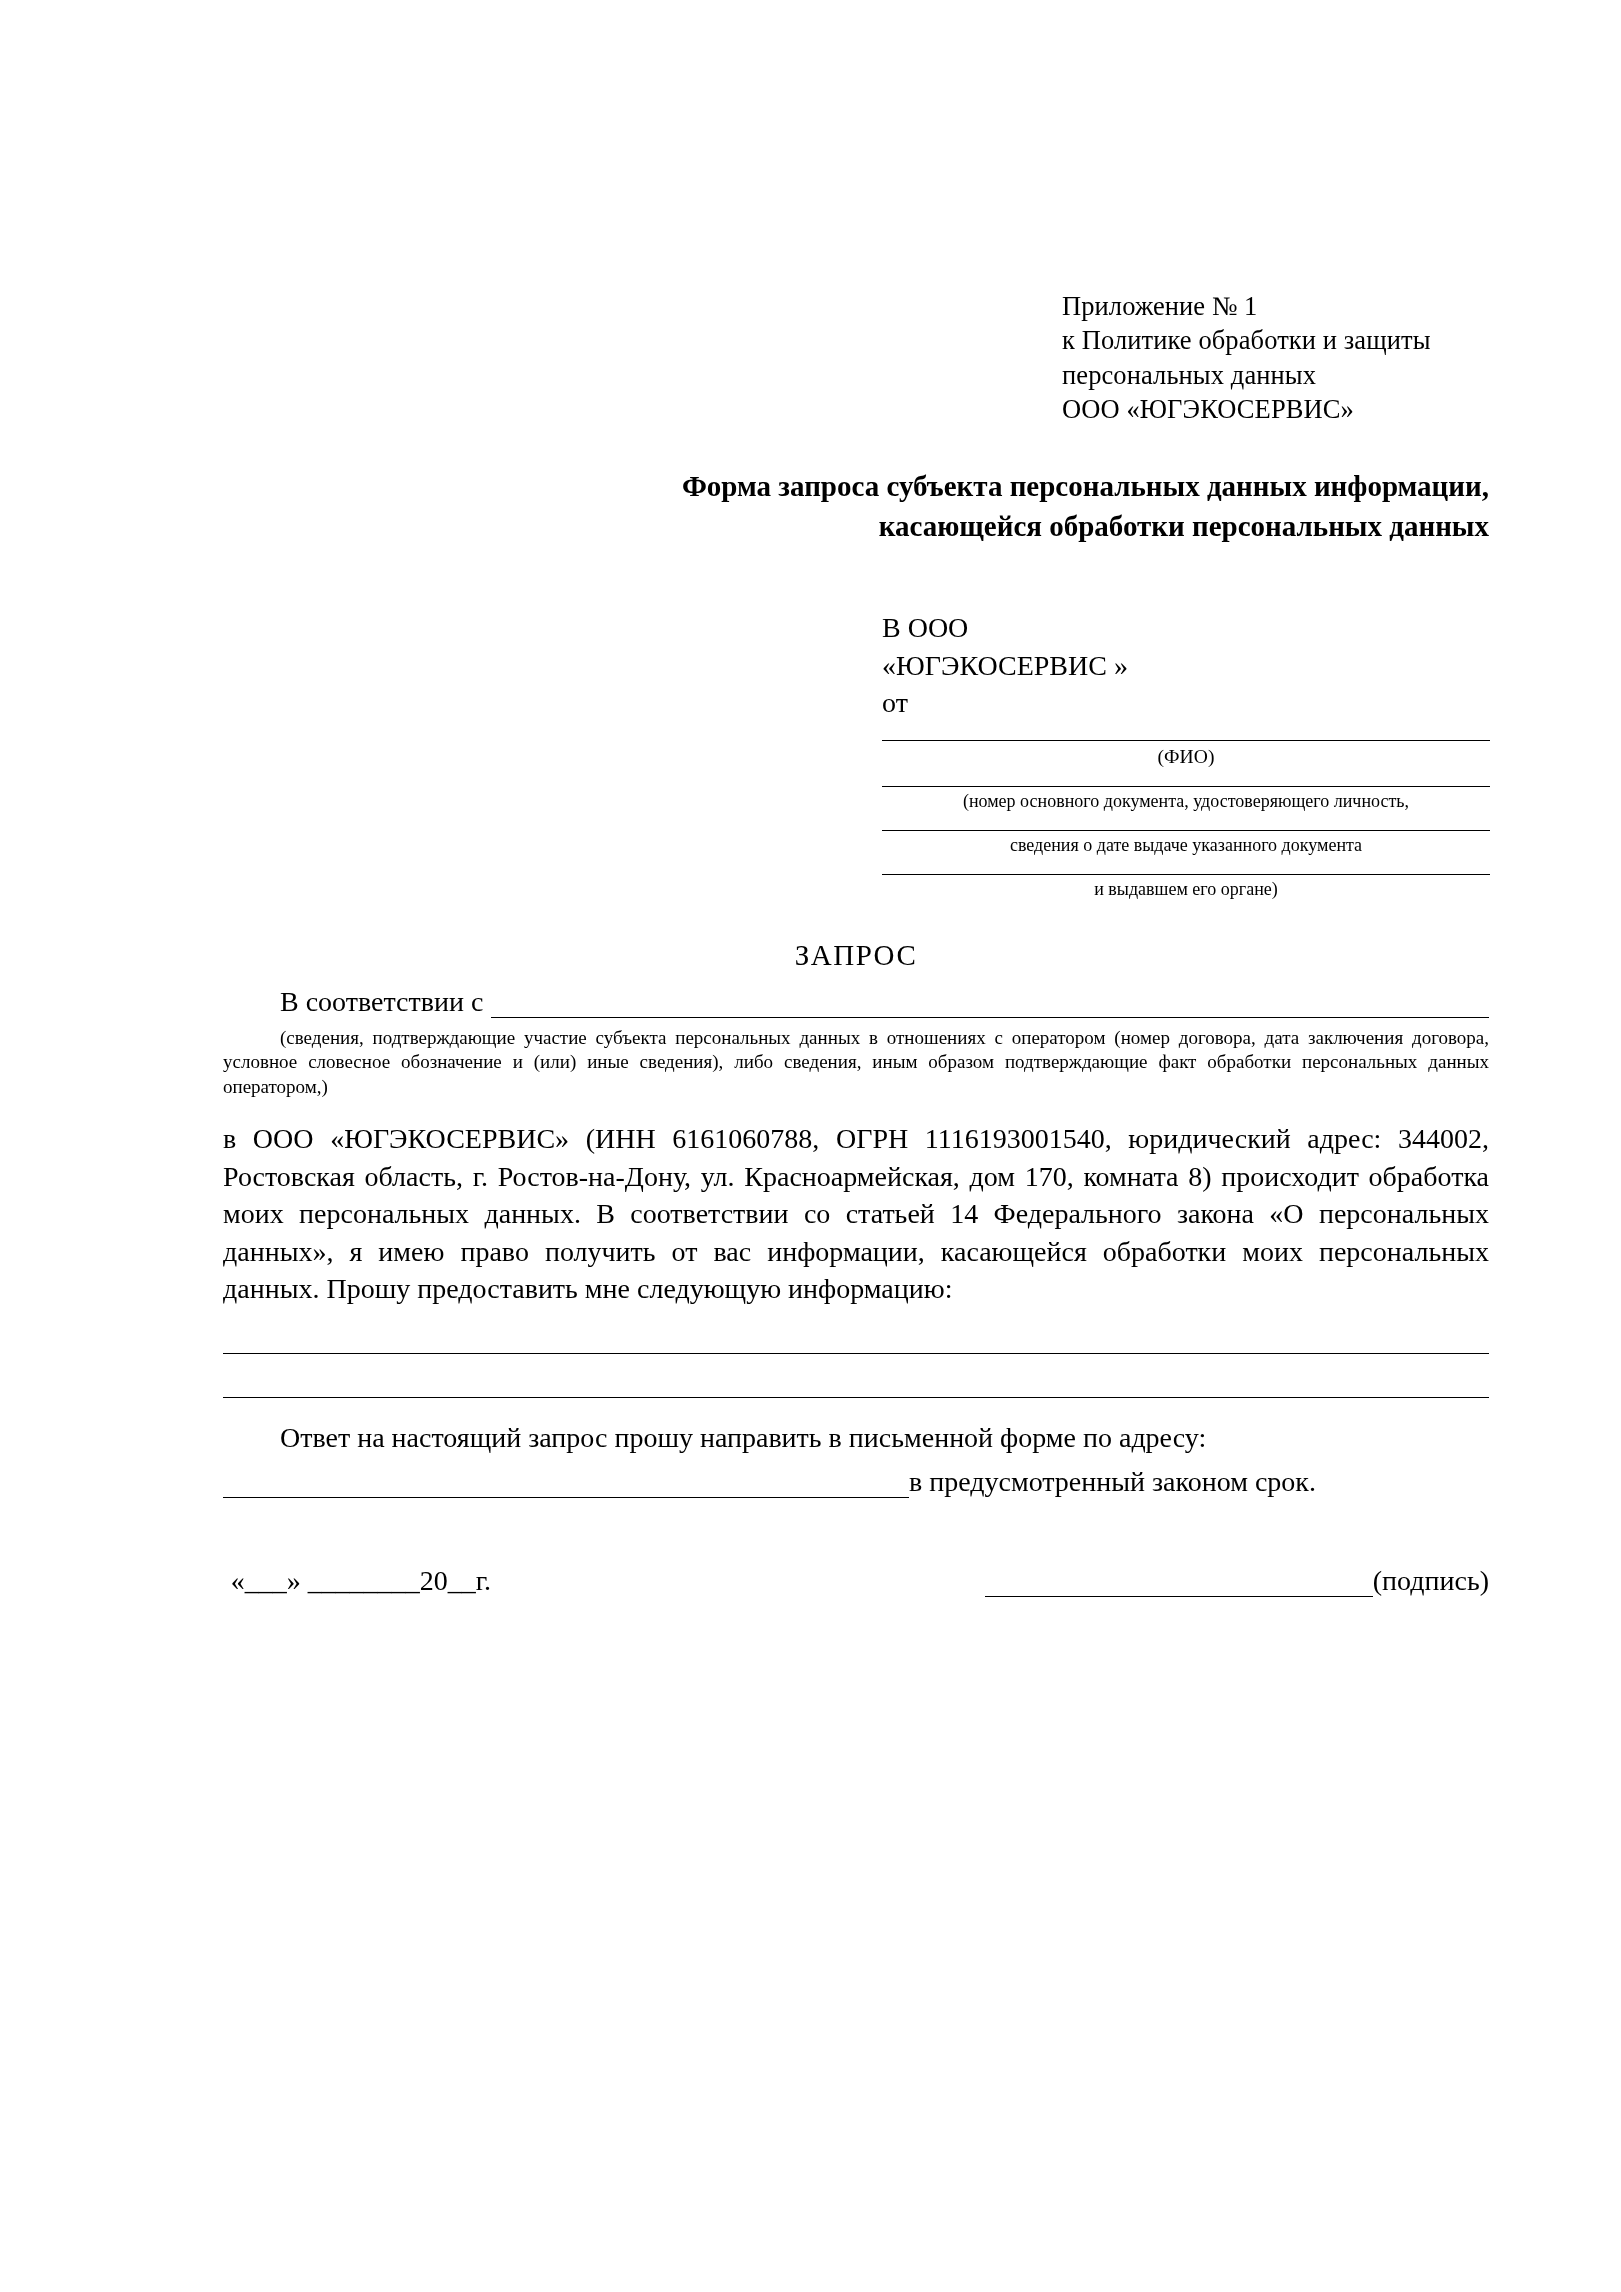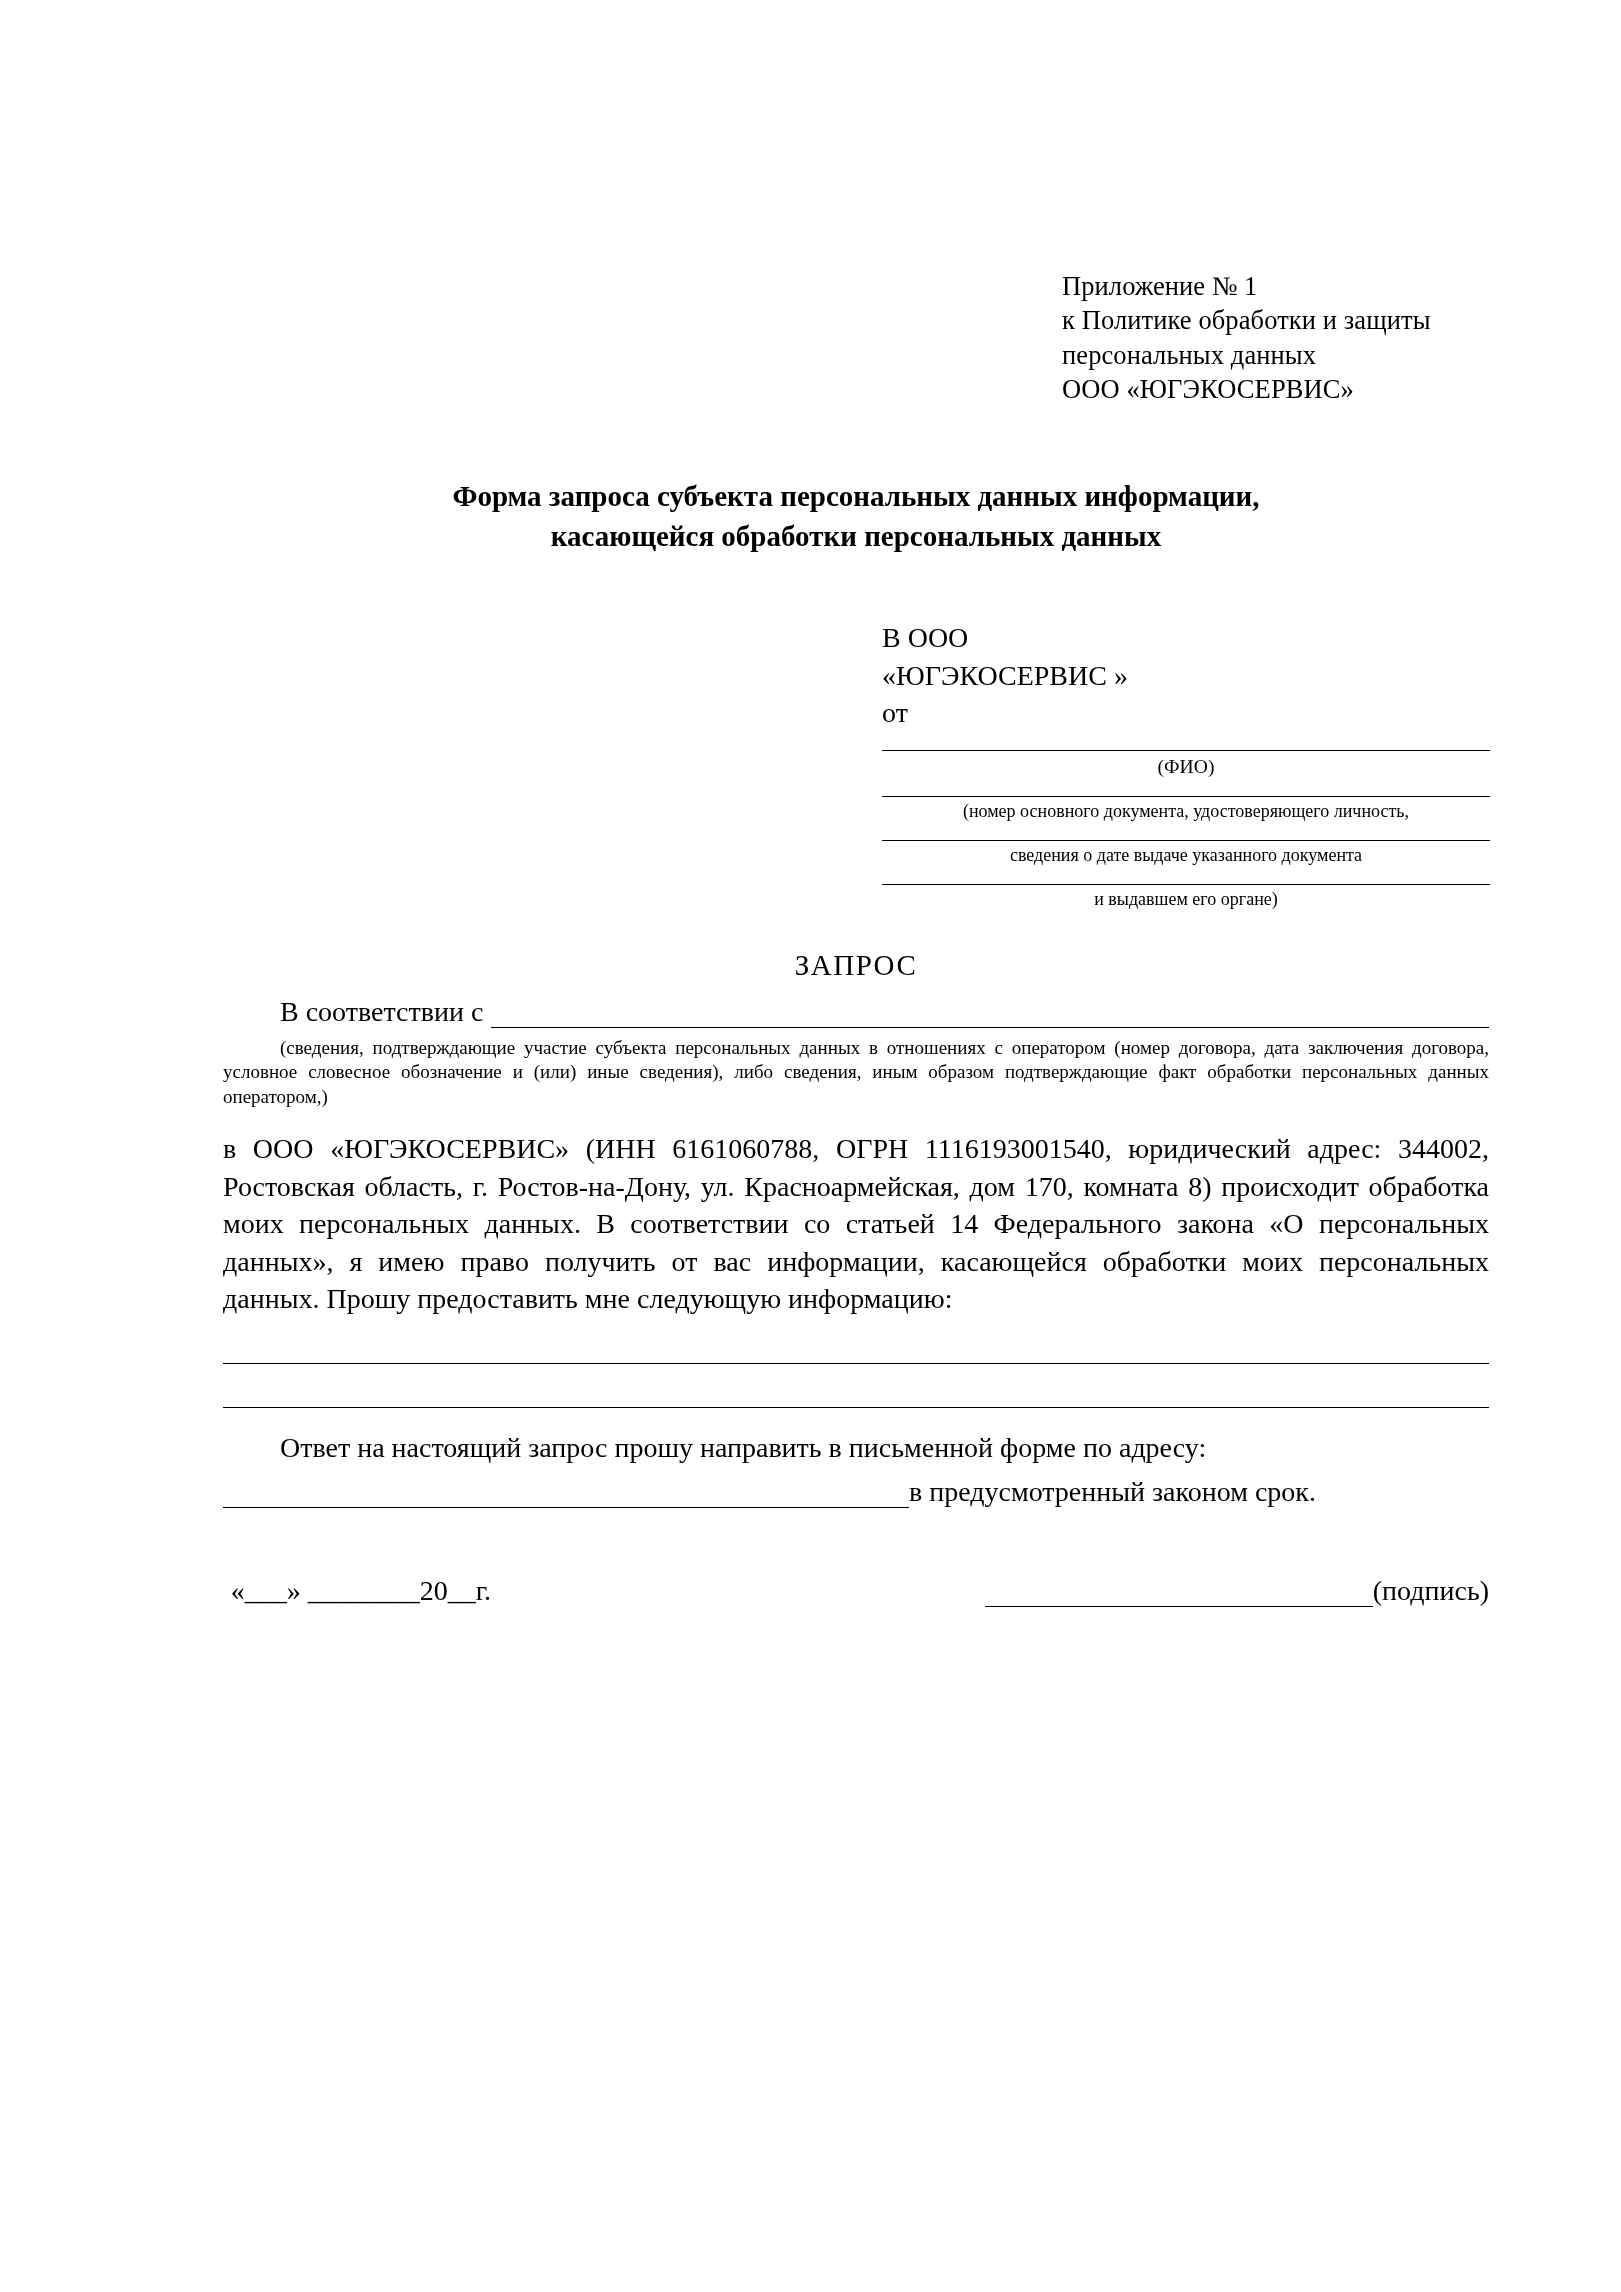--- a/index.html
+++ b/index.html
@@ -17,37 +17,37 @@
   .page {
     position: relative;
     width: 1621px;
     height: 2293px;
     box-sizing: border-box;
     padding: 0;
   }
   .content {
     position: absolute;
     left: 223px;
-    top: 269px;
+    top: 289px;
     width: 1266px;
   }
 
   
   .appendix {
     margin-left: 839px;
     font-size: 26.5px;
     line-height: 1.30;
     letter-spacing: 0.1px;
   }
   .appendix div { white-space: nowrap; }
 
   
   .doc-title {
-    margin-top: 69px;
-    text-align: center;
+    margin-top: 39px;
+    text-align: right;
     font-weight: bold;
     font-size: 29px;
     line-height: 1.38;
   }
   .doc-title .l2 { display: block; }
 
   
   .addressee {
     margin-top: 63px;
     margin-left: 659px;

